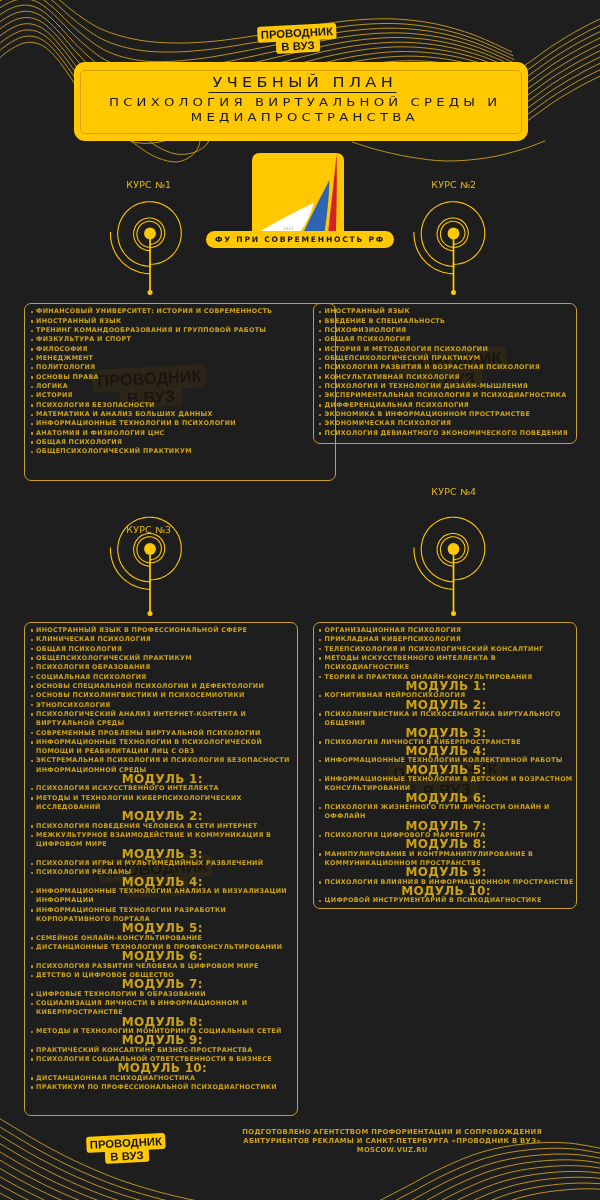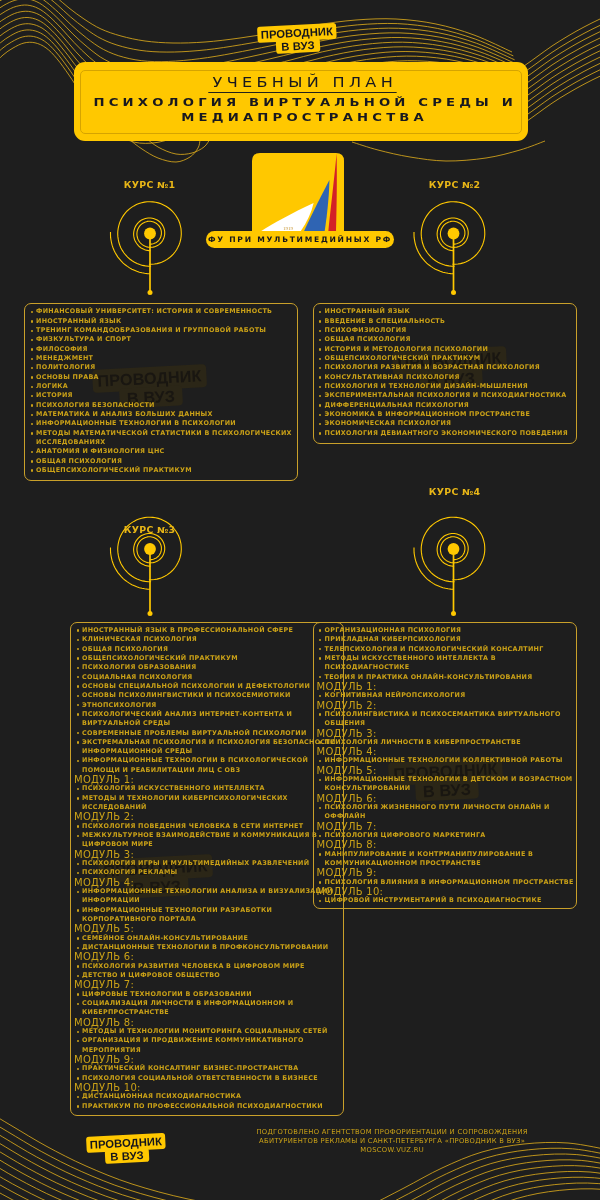--- a/index.html
+++ b/index.html
@@ -24,53 +24,53 @@
 .logo .l2{font-size:11.2px;line-height:14px;height:14px;width:44px;letter-spacing:0.1px;
   margin-left:18px;margin-top:-2px;}
 
 
 .banner{position:absolute;background:#FFC800;border-radius:11px;}
 .banner .inner{position:absolute;left:6.2px;right:6.2px;top:7.5px;bottom:7.5px;border:1px solid #d6a400;border-radius:5px;}
 .banner .t{position:relative;text-align:center;color:#18181f;}
 .bn-title{font-weight:400;font-size:13.4px;line-height:15px;}
 .bn-title span{display:inline-block;transform:scaleX(1.2);letter-spacing:3.6px;
   border-bottom:1.6px solid #23231c;padding:0 0 2.5px 0;text-indent:3.6px;}
-.bn-sub{font-weight:700;font-size:11px;line-height:14.6px;}
+.bn-sub{font-weight:400;font-size:11px;line-height:14.6px;}
 .bn-sub span{display:inline-block;transform:scaleX(1.2);letter-spacing:3.48px;text-indent:3.48px;}
 
 
 .emblem{position:absolute;}
 .em-label{position:absolute;background:#FFC800;color:#16161c;border-radius:9px;
   font-size:7.6px;font-weight:700;letter-spacing:1.75px;text-align:center;white-space:nowrap;}
 
 
-.clabel{position:absolute;color:#e8b617;font-size:8.2px;font-weight:700;
+.clabel{position:absolute;color:#e8b617;font-size:8.2px;font-weight:400;
   text-align:center;white-space:nowrap;line-height:10px;}
 .clabel span{display:inline-block;transform:scaleX(1.15);letter-spacing:0.2px;text-indent:0.2px;}
 
 
 .box{position:absolute;border:1px solid #c9a02a;border-radius:7px;box-sizing:border-box;}
 .box ul{margin:0;padding:0;list-style:none;}
 .box li{position:relative;color:#caa117;font-size:6.4px;font-weight:700;line-height:9.33px;
   letter-spacing:0.27px;padding-left:8.6px;text-transform:uppercase;}
 .box li::before{content:"";position:absolute;left:3px;top:3.5px;width:2.4px;height:2.4px;
   border-radius:50%;background:#caa117;}
-.box .mod{color:#caa117;font-size:10px;font-weight:400;line-height:9.33px;letter-spacing:0.27px;padding-left:0.5px;}
+.box .mod{color:#caa117;font-size:12px;font-weight:700;line-height:9.33px;letter-spacing:0.27px;padding-left:0.5px;text-align:center;}
 
 
 .wm{position:absolute;transform:rotate(-3deg);transform-origin:0 0;pointer-events:none;z-index:0;}
 .wm .l1,.wm .l2{background:#2b2617;color:#191611;font-weight:700;display:block;
   font-family:"Liberation Sans",sans-serif;
   border-radius:4px;text-align:center;white-space:nowrap;box-sizing:border-box;}
 .wm .l1{font-size:16.2px;line-height:23px;height:23px;width:114px;letter-spacing:0.1px;}
 .wm .l2{font-size:16.2px;line-height:20px;height:20px;width:63px;letter-spacing:0.1px;
   margin-left:26px;margin-top:-3px;}
 
 
-.ftxt{position:absolute;color:#caa117;font-size:6.8px;font-weight:400;letter-spacing:0.3px;
+.ftxt{position:absolute;color:#caa117;font-size:6.8px;font-weight:700;letter-spacing:0.3px;
   line-height:8.9px;text-align:center;text-indent:0.3px;}
 </style>
 </head>
 <body>
 
 <div class="poster">
 
 <svg class="bg" viewBox="0 0 600 1200">
 <g class="wv">
         <path d="M-30.0,14.0C-28.3,12.3 -23.3,7.3 -20.0,4.0C-16.7,0.7 -13.3,-3.2 -10.0,-6.0C-6.7,-8.8 -3.5,-11.0 0.0,-13.0C3.5,-15.0 7.3,-16.8 11.0,-18.0C14.7,-19.2 18.3,-20.0 22.0,-20.0C25.7,-20.0 29.3,-19.3 33.0,-18.0C36.7,-16.7 40.2,-14.5 44.0,-12.0C47.8,-9.5 51.8,-6.3 56.0,-3.0C60.2,0.3 64.3,4.3 69.0,8.0C73.7,11.7 78.7,15.5 84.0,19.0C89.3,22.5 94.8,26.2 101.0,29.0C107.2,31.8 113.7,34.0 121.0,36.0C128.3,38.0 136.3,39.8 145.0,41.0C153.7,42.2 163.0,42.8 173.0,43.0C183.0,43.2 193.8,42.8 205.0,42.0C216.2,41.2 227.8,39.7 240.0,38.0C252.2,36.3 265.3,34.2 278.0,32.0C290.7,29.8 303.0,27.0 316.0,25.0C329.0,23.0 342.7,21.0 356.0,20.0C369.3,19.0 382.7,18.3 396.0,19.0C409.3,19.7 423.0,21.3 436.0,24.0C449.0,26.7 461.3,30.3 474.0,35.0C486.7,39.7 505.7,49.2 512.0,52.0"></path>
@@ -160,21 +160,21 @@
   </div>
 </div>
 
 <svg class="emblem" style="left:252px;top:152px;width:92px;height:82px;" viewBox="0 0 92 82">
   <path d="M0 9 Q0 1 8 1 L84 1 Q92 1 92 9 L92 81 L0 81 Z" fill="#FFC800"></path>
   <path d="M8.5 79.6 L48.5 79.6 C55 70 59.5 60.5 61.6 51.0 C40 61 20 72 8.5 79.6 Z" fill="#ffffff"></path>
   <path d="M51.8 79.8 L72.6 79.8 C76.0 57 77.2 40 77.4 28.0 C65 52 56 70 51.8 79.8 Z" fill="#2f64b3"></path>
   <path d="M76.3 79.8 L84.0 79.8 C85.0 44 85.0 18 84.6 1.5 C81.5 34 78 62 76.3 79.8 Z" fill="#d32027"></path>
   <text x="36" y="78" font-size="5" fill="#c99a3a" font-family="'Liberation Serif',serif" text-anchor="middle">1919</text>
 </svg>
-<div class="em-label" style="left:206px;top:231px;width:188px;height:17px;line-height:17.5px;">ФУ ПРИ МУЛЬТИМЕДИЙНЫХ РФ</div>
+<div class="em-label" style="left:206px;top:231px;width:188px;height:17px;line-height:17.5px;">ФУ ПРИ СОВРЕМЕННОСТЬ РФ</div>
 
 <svg class="nodes" viewBox="0 0 600 1200">
 <path d="M150.4,244.1L151.3,244.1L152.2,244.0L153.1,243.8L154.0,243.5L154.9,243.1L155.8,242.7L156.6,242.2L157.3,241.6L158.1,241.0L158.7,240.3L159.3,239.5L159.8,238.7L160.3,237.9L160.7,237.0L161.0,236.0L161.2,235.1L161.4,234.1L161.4,233.1L161.4,232.1L161.3,231.1L161.1,230.1L160.8,229.2L160.4,228.2L159.9,227.3L159.4,226.4L158.8,225.6L158.1,224.8L157.3,224.1L156.5,223.5L155.6,222.9L154.7,222.4L153.7,222.0L152.7,221.7L151.7,221.5L150.6,221.3L149.6,221.3L148.5,221.3L147.4,221.4L146.4,221.7L145.3,222.0L144.3,222.4L143.4,222.9L142.4,223.5L141.6,224.1L140.7,224.9L140.0,225.7L139.3,226.6L138.7,227.5L138.2,228.5L137.7,229.5L137.4,230.6L137.1,231.7L137.0,232.8L136.9,234.0L137.0,235.1L137.1,236.2L137.4,237.4L137.7,238.5L138.1,239.5L138.7,240.6L139.3,241.6L140.0,242.5L140.8,243.4L141.7,244.2L142.6,244.9L143.6,245.5L144.7,246.1L145.8,246.5L146.9,246.9L148.1,247.2L149.3,247.3L150.5,247.4L151.7,247.3L152.9,247.2L154.1,246.9L155.3,246.6L156.4,246.1L157.5,245.5L158.6,244.9L159.5,244.1L160.5,243.3L161.3,242.3L162.1,241.3L162.8,240.3L163.3,239.2L163.8,238.0L164.2,236.8L164.5,235.5L164.7,234.3L164.7,233.0L164.7,231.7L164.5,230.4L164.2,229.2L163.8,227.9L163.3,226.7L162.7,225.6L162.0,224.4L161.2,223.4L160.3,222.4L159.3,221.5L158.3,220.7L157.2,220.0L156.0,219.4L154.7,218.9L153.5,218.5L152.2,218.2L150.8,218.0L149.5,218.0L148.1,218.0L146.7,218.2L145.4,218.5L144.1,218.9L142.8,219.4L141.6,220.1L140.4,220.8L139.3,221.7L138.3,222.6L137.4,223.6L136.5,224.8L135.8,225.9L135.1,227.2L134.6,228.5L134.2,229.8L133.9,231.2L133.7,232.6L133.6,234.1L133.7,235.5L133.9,236.9L134.2,238.3L134.6,239.7L135.2,241.0L135.9,242.3L136.7,243.5L137.6,244.7L138.6,245.8L139.6,246.8L140.8,247.7L142.1,248.4L143.4,249.1L144.7,249.7L146.2,250.1L147.6,250.4L149.1,250.6L150.6,250.7"></path>
       <path d="M148.9,264.3L151.6,264.3L154.4,264.0L157.0,263.6L159.7,262.9L162.2,261.9L164.7,260.8L167.1,259.4L169.3,257.8L171.4,256.0L173.3,254.1L175.0,252.0L176.6,249.7L177.9,247.3L179.1,244.8L180.0,242.2L180.7,239.5L181.1,236.8L181.3,234.0L181.2,231.3L181.0,228.5L180.4,225.8L179.7,223.2L178.7,220.6L177.4,218.1L176.0,215.7L174.3,213.5L172.5,211.4L170.5,209.5L168.3,207.7L166.0,206.2L163.5,204.9L161.0,203.8L158.3,202.9L155.6,202.2L152.8,201.9L150.0,201.7L147.2,201.8L144.4,202.1L141.7,202.7L139.0,203.6L136.4,204.6L133.9,205.9L131.5,207.4L129.2,209.1L127.1,211.0L125.2,213.1L123.5,215.4L122.0,217.8L120.7,220.3L119.6,222.9L118.8,225.6L118.2,228.4L117.8,231.2L117.7,234.1L117.9,236.9L118.3,239.7L118.9,242.5L119.8,245.2L120.9,247.9L122.3,250.4L123.8,252.8L125.6,255.0L127.6,257.1L129.7,259.0L132.1,260.7L134.5,262.2L137.1,263.5L139.8,264.5L142.5,265.4L145.4,265.9L148.3,266.2L151.1,266.3"></path>
       <path d="M110.5,232.1L110.5,234.8L110.6,237.4L111.0,240.0L111.5,242.6L112.1,245.2L113.0,247.7L114.0,250.2L115.1,252.6L116.5,254.9L117.9,257.1L119.6,259.2L121.3,261.2L123.2,263.1L125.2,264.8L127.4,266.4L129.6,267.9L131.9,269.2L134.4,270.3L136.8,271.3L139.4,272.2L142.0,272.8L144.6,273.3L147.3,273.6L150.0,273.7"></path>
       <path class="stem" d="M150,233.5L150,292.5"></path>
       <circle class="fil" cx="150" cy="292.5" r="2.5"></circle>
       <circle class="fil" cx="150" cy="233.5" r="5.9"></circle>
       <path d="M453.9,244.1L454.8,244.1L455.7,244.0L456.6,243.8L457.5,243.5L458.4,243.1L459.3,242.7L460.1,242.2L460.8,241.6L461.6,241.0L462.2,240.3L462.8,239.5L463.3,238.7L463.8,237.9L464.2,237.0L464.5,236.0L464.7,235.1L464.9,234.1L464.9,233.1L464.9,232.1L464.8,231.1L464.6,230.1L464.3,229.2L463.9,228.2L463.4,227.3L462.9,226.4L462.3,225.6L461.6,224.8L460.8,224.1L460.0,223.5L459.1,222.9L458.2,222.4L457.2,222.0L456.2,221.7L455.2,221.5L454.1,221.3L453.1,221.3L452.0,221.3L450.9,221.4L449.9,221.7L448.8,222.0L447.8,222.4L446.9,222.9L445.9,223.5L445.1,224.1L444.2,224.9L443.5,225.7L442.8,226.6L442.2,227.5L441.7,228.5L441.2,229.5L440.9,230.6L440.6,231.7L440.5,232.8L440.4,234.0L440.5,235.1L440.6,236.2L440.9,237.4L441.2,238.5L441.6,239.5L442.2,240.6L442.8,241.6L443.5,242.5L444.3,243.4L445.2,244.2L446.1,244.9L447.1,245.5L448.2,246.1L449.3,246.5L450.4,246.9L451.6,247.2L452.8,247.3L454.0,247.4L455.2,247.3L456.4,247.2L457.6,246.9L458.8,246.6L459.9,246.1L461.0,245.5L462.1,244.9L463.0,244.1L464.0,243.3L464.8,242.3L465.6,241.3L466.3,240.3L466.8,239.2L467.3,238.0L467.7,236.8L468.0,235.5L468.2,234.3L468.2,233.0L468.2,231.7L468.0,230.4L467.7,229.2L467.3,227.9L466.8,226.7L466.2,225.6L465.5,224.4L464.7,223.4L463.8,222.4L462.8,221.5L461.8,220.7L460.7,220.0L459.5,219.4L458.2,218.9L457.0,218.5L455.7,218.2L454.3,218.0L453.0,218.0L451.6,218.0L450.2,218.2L448.9,218.5L447.6,218.9L446.3,219.4L445.1,220.1L443.9,220.8L442.8,221.7L441.8,222.6L440.9,223.6L440.0,224.8L439.3,225.9L438.6,227.2L438.1,228.5L437.7,229.8L437.4,231.2L437.2,232.6L437.1,234.1L437.2,235.5L437.4,236.9L437.7,238.3L438.1,239.7L438.7,241.0L439.4,242.3L440.2,243.5L441.1,244.7L442.1,245.8L443.1,246.8L444.3,247.7L445.6,248.4L446.9,249.1L448.2,249.7L449.7,250.1L451.1,250.4L452.6,250.6L454.1,250.7"></path>
       <path d="M452.4,264.3L455.1,264.3L457.9,264.0L460.5,263.6L463.2,262.9L465.7,261.9L468.2,260.8L470.6,259.4L472.8,257.8L474.9,256.0L476.8,254.1L478.5,252.0L480.1,249.7L481.4,247.3L482.6,244.8L483.5,242.2L484.2,239.5L484.6,236.8L484.8,234.0L484.7,231.3L484.5,228.5L483.9,225.8L483.2,223.2L482.2,220.6L480.9,218.1L479.5,215.7L477.8,213.5L476.0,211.4L474.0,209.5L471.8,207.7L469.5,206.2L467.0,204.9L464.5,203.8L461.8,202.9L459.1,202.2L456.3,201.9L453.5,201.7L450.7,201.8L447.9,202.1L445.2,202.7L442.5,203.6L439.9,204.6L437.4,205.9L435.0,207.4L432.7,209.1L430.6,211.0L428.7,213.1L427.0,215.4L425.5,217.8L424.2,220.3L423.1,222.9L422.3,225.6L421.7,228.4L421.3,231.2L421.2,234.1L421.4,236.9L421.8,239.7L422.4,242.5L423.3,245.2L424.4,247.9L425.8,250.4L427.3,252.8L429.1,255.0L431.1,257.1L433.2,259.0L435.6,260.7L438.0,262.2L440.6,263.5L443.3,264.5L446.0,265.4L448.9,265.9L451.8,266.2L454.6,266.3"></path>
@@ -194,36 +194,35 @@
       <path class="stem" d="M453.5,549L453.5,613.5"></path>
       <circle class="fil" cx="453.5" cy="613.5" r="2.5"></circle>
       <circle class="fil" cx="453.5" cy="549" r="5.9"></circle>
 </svg>
 
 <div class="clabel" style="left:99px;top:180px;width:100px;"><span>КУРС №1</span></div>
 <div class="clabel" style="left:404px;top:180px;width:100px;"><span>КУРС №2</span></div>
 <div class="clabel" style="left:99px;top:487px;width:100px;margin-top:38px;"><span>КУРС №3</span></div>
 <div class="clabel" style="left:404px;top:487px;width:100px;"><span>КУРС №4</span></div>
 
-<div class="box" style="left:24px;top:303px;width:274px;height:177.5px;">
+<div class="box" style="left:24px;top:303px;width:312px;height:177.5px;">
   <ul id="list1" style="padding:3.4px 0.5px 0 2.5px;">
         <li>ФИНАНСОВЫЙ УНИВЕРСИТЕТ: ИСТОРИЯ И СОВРЕМЕННОСТЬ</li>
         <li>ИНОСТРАННЫЙ ЯЗЫК</li>
         <li>ТРЕНИНГ КОМАНДООБРАЗОВАНИЯ И ГРУППОВОЙ РАБОТЫ</li>
         <li>ФИЗКУЛЬТУРА И СПОРТ</li>
         <li>ФИЛОСОФИЯ</li>
         <li>МЕНЕДЖМЕНТ</li>
         <li>ПОЛИТОЛОГИЯ</li>
         <li>ОСНОВЫ ПРАВА</li>
         <li>ЛОГИКА</li>
         <li>ИСТОРИЯ</li>
         <li>ПСИХОЛОГИЯ БЕЗОПАСНОСТИ</li>
         <li>МАТЕМАТИКА И АНАЛИЗ БОЛЬШИХ ДАННЫХ</li>
         <li>ИНФОРМАЦИОННЫЕ ТЕХНОЛОГИИ В ПСИХОЛОГИИ</li>
-        <li>МЕТОДЫ МАТЕМАТИЧЕСКОЙ СТАТИСТИКИ В ПСИХОЛОГИЧЕСКИХ ИССЛЕДОВАНИЯХ</li>
         <li>АНАТОМИЯ И ФИЗИОЛОГИЯ ЦНС</li>
         <li>ОБЩАЯ ПСИХОЛОГИЯ</li>
         <li>ОБЩЕПСИХОЛОГИЧЕСКИЙ ПРАКТИКУМ</li>
       </ul>
 </div>
 <div class="box" style="left:312.5px;top:303px;width:264.5px;height:141px;">
   <ul id="list2" style="padding:3.4px 0.5px 0 2.5px;">
         <li>ИНОСТРАННЫЙ ЯЗЫК</li>
         <li>ВВЕДЕНИЕ В СПЕЦИАЛЬНОСТЬ</li>
         <li>ПСИХОФИЗИОЛОГИЯ</li>
@@ -233,35 +232,35 @@
         <li>ПСИХОЛОГИЯ РАЗВИТИЯ И ВОЗРАСТНАЯ ПСИХОЛОГИЯ</li>
         <li>КОНСУЛЬТАТИВНАЯ ПСИХОЛОГИЯ</li>
         <li>ПСИХОЛОГИЯ И ТЕХНОЛОГИИ ДИЗАЙН-МЫШЛЕНИЯ</li>
         <li>ЭКСПЕРИМЕНТАЛЬНАЯ ПСИХОЛОГИЯ И ПСИХОДИАГНОСТИКА</li>
         <li>ДИФФЕРЕНЦИАЛЬНАЯ ПСИХОЛОГИЯ</li>
         <li>ЭКОНОМИКА В ИНФОРМАЦИОННОМ ПРОСТРАНСТВЕ</li>
         <li>ЭКОНОМИЧЕСКАЯ ПСИХОЛОГИЯ</li>
         <li>ПСИХОЛОГИЯ ДЕВИАНТНОГО ЭКОНОМИЧЕСКОГО ПОВЕДЕНИЯ</li>
       </ul>
 </div>
-<div class="box" style="left:24px;top:621.5px;width:274px;height:494.5px;margin-left:46px;">
+<div class="box" style="left:24px;top:621.5px;width:274px;height:494.5px;">
   <ul id="list3" style="padding:3.4px 0.5px 0 2.5px;">
         <li>ИНОСТРАННЫЙ ЯЗЫК В ПРОФЕССИОНАЛЬНОЙ СФЕРЕ</li>
         <li>КЛИНИЧЕСКАЯ ПСИХОЛОГИЯ</li>
         <li>ОБЩАЯ ПСИХОЛОГИЯ</li>
         <li>ОБЩЕПСИХОЛОГИЧЕСКИЙ ПРАКТИКУМ</li>
         <li>ПСИХОЛОГИЯ ОБРАЗОВАНИЯ</li>
         <li>СОЦИАЛЬНАЯ ПСИХОЛОГИЯ</li>
         <li>ОСНОВЫ СПЕЦИАЛЬНОЙ ПСИХОЛОГИИ И ДЕФЕКТОЛОГИИ</li>
         <li>ОСНОВЫ ПСИХОЛИНГВИСТИКИ И ПСИХОСЕМИОТИКИ</li>
         <li>ЭТНОПСИХОЛОГИЯ</li>
         <li>ПСИХОЛОГИЧЕСКИЙ АНАЛИЗ ИНТЕРНЕТ-КОНТЕНТА И ВИРТУАЛЬНОЙ СРЕДЫ</li>
         <li>СОВРЕМЕННЫЕ ПРОБЛЕМЫ ВИРТУАЛЬНОЙ ПСИХОЛОГИИ</li>
+        <li>ИНФОРМАЦИОННЫЕ ТЕХНОЛОГИИ В ПСИХОЛОГИЧЕСКОЙ ПОМОЩИ И РЕАБИЛИТАЦИИ ЛИЦ С ОВЗ</li>
         <li>ЭКСТРЕМАЛЬНАЯ ПСИХОЛОГИЯ И ПСИХОЛОГИЯ БЕЗОПАСНОСТИ ИНФОРМАЦИОННОЙ СРЕДЫ</li>
-        <li>ИНФОРМАЦИОННЫЕ ТЕХНОЛОГИИ В ПСИХОЛОГИЧЕСКОЙ ПОМОЩИ И РЕАБИЛИТАЦИИ ЛИЦ С ОВЗ</li>
         <div class="mod">МОДУЛЬ 1:</div>
         <li>ПСИХОЛОГИЯ ИСКУССТВЕННОГО ИНТЕЛЛЕКТА</li>
         <li>МЕТОДЫ И ТЕХНОЛОГИИ КИБЕРПСИХОЛОГИЧЕСКИХ ИССЛЕДОВАНИЙ</li>
         <div class="mod">МОДУЛЬ 2:</div>
         <li>ПСИХОЛОГИЯ ПОВЕДЕНИЯ ЧЕЛОВЕКА В СЕТИ ИНТЕРНЕТ</li>
         <li>МЕЖКУЛЬТУРНОЕ ВЗАИМОДЕЙСТВИЕ И КОММУНИКАЦИЯ В ЦИФРОВОМ МИРЕ</li>
         <div class="mod">МОДУЛЬ 3:</div>
         <li>ПСИХОЛОГИЯ ИГРЫ И МУЛЬТИМЕДИЙНЫХ РАЗВЛЕЧЕНИЙ</li>
         <li>ПСИХОЛОГИЯ РЕКЛАМЫ</li>
         <div class="mod">МОДУЛЬ 4:</div>
@@ -271,21 +270,20 @@
         <li>СЕМЕЙНОЕ ОНЛАЙН-КОНСУЛЬТИРОВАНИЕ</li>
         <li>ДИСТАНЦИОННЫЕ ТЕХНОЛОГИИ В ПРОФКОНСУЛЬТИРОВАНИИ</li>
         <div class="mod">МОДУЛЬ 6:</div>
         <li>ПСИХОЛОГИЯ РАЗВИТИЯ ЧЕЛОВЕКА В ЦИФРОВОМ МИРЕ</li>
         <li>ДЕТСТВО И ЦИФРОВОЕ ОБЩЕСТВО</li>
         <div class="mod">МОДУЛЬ 7:</div>
         <li>ЦИФРОВЫЕ ТЕХНОЛОГИИ В ОБРАЗОВАНИИ</li>
         <li>СОЦИАЛИЗАЦИЯ ЛИЧНОСТИ В ИНФОРМАЦИОННОМ И КИБЕРПРОСТРАНСТВЕ</li>
         <div class="mod">МОДУЛЬ 8:</div>
         <li>МЕТОДЫ И ТЕХНОЛОГИИ МОНИТОРИНГА СОЦИАЛЬНЫХ СЕТЕЙ</li>
-        <li>ОРГАНИЗАЦИЯ И ПРОДВИЖЕНИЕ КОММУНИКАТИВНОГО МЕРОПРИЯТИЯ</li>
         <div class="mod">МОДУЛЬ 9:</div>
         <li>ПРАКТИЧЕСКИЙ КОНСАЛТИНГ БИЗНЕС-ПРОСТРАНСТВА</li>
         <li>ПСИХОЛОГИЯ СОЦИАЛЬНОЙ ОТВЕТСТВЕННОСТИ В БИЗНЕСЕ</li>
         <div class="mod">МОДУЛЬ 10:</div>
         <li>ДИСТАНЦИОННАЯ ПСИХОДИАГНОСТИКА</li>
         <li>ПРАКТИКУМ ПО ПРОФЕССИОНАЛЬНОЙ ПСИХОДИАГНОСТИКИ</li>
       </ul>
 </div>
 <div class="box" style="left:312.5px;top:621.5px;width:264.5px;height:287px;">
   <ul id="list4" style="padding:3.4px 0.5px 0 2.5px;">

